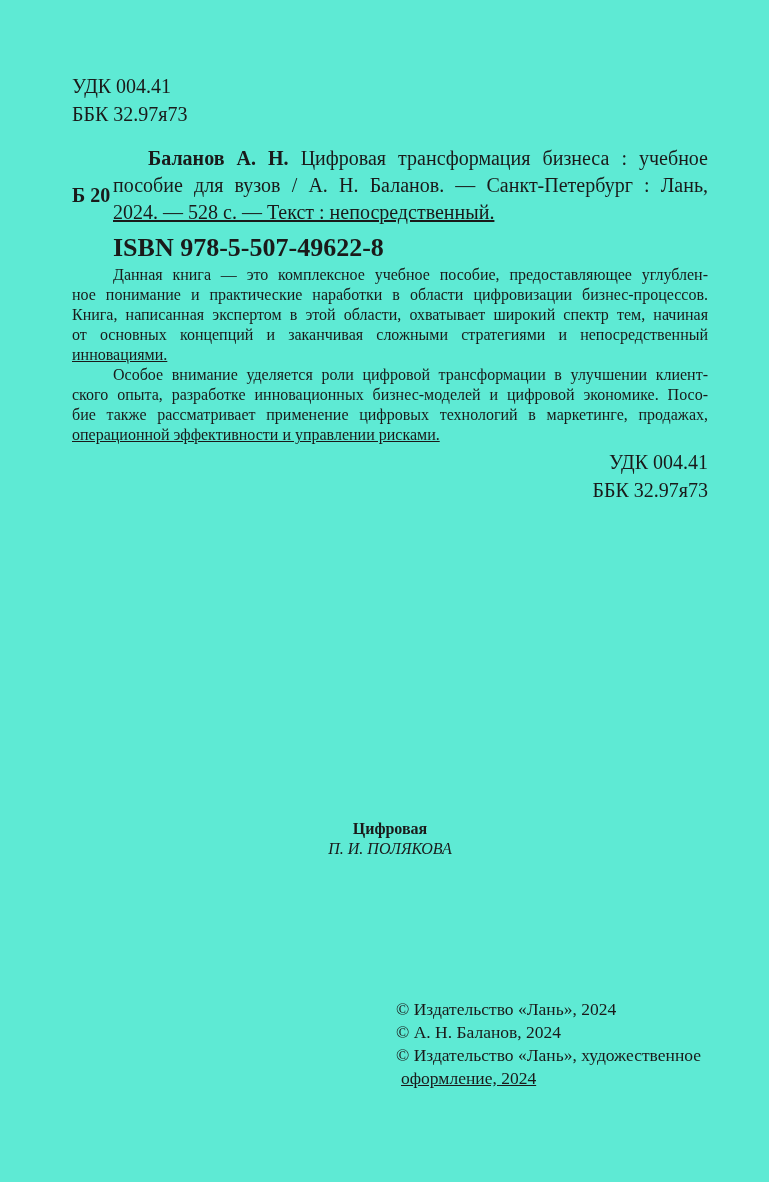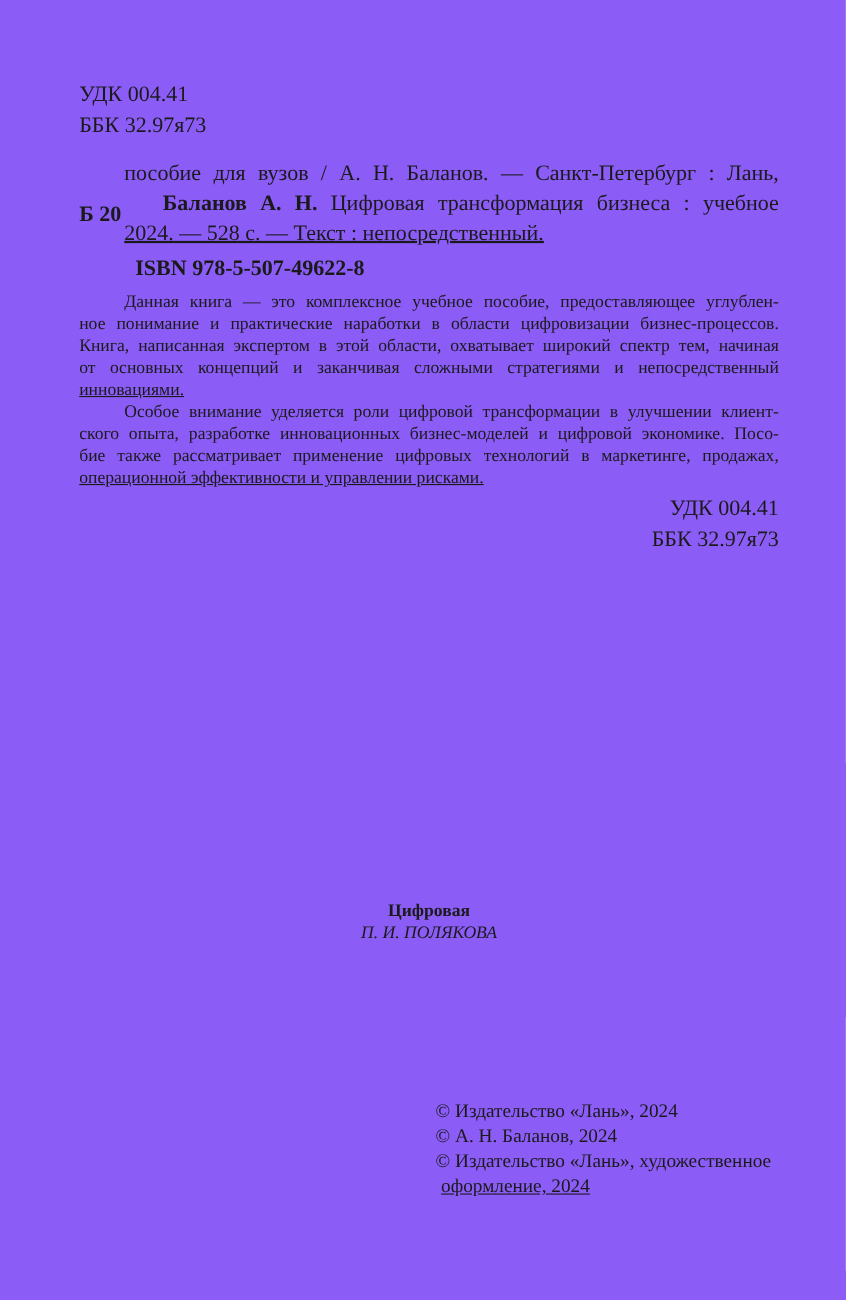--- a/index.html
+++ b/index.html
@@ -1,42 +1,42 @@
 <!DOCTYPE html>
 <html><head>
 <meta charset="utf-8">
 <style>
   html, body { margin: 0; padding: 0; background: #ffffff; }
   .page {
     position: relative;
     width: 769px;
     height: 1182px;
-    background: #8b5cf6;
+    background: #5eead4;
     color: #1a1a1a;
     font-family: "Liberation Serif", "DejaVu Serif", serif;
     overflow: hidden;
   }
   
   .udk-top {
     position: absolute; left: 72px; top: 72px;
     font-size: 20px; line-height: 28px;
   }
   
   .bib {
     position: absolute; left: 72px; top: 145px; width: 636px;
     font-size: 20px; line-height: 27px;
   }
   .bib-index { position: absolute; left: 0; top: 0; font-weight: bold; margin-top: 37px; }
   .bib-lines { margin-left: 41px; }
   .bib-l1 { text-indent: 35px; }
   .jline { text-align: justify; text-align-last: justify; }
   .jline.lastline { text-align-last: left; text-decoration: underline; }
   .isbn {
-    position: absolute; left: 123px; top: 233px;
-    font-size: 20px; font-weight: bold;
+    position: absolute; left: 113px; top: 233px;
+    font-size: 26px; font-weight: bold;
   }
   
   .annotation {
     position: absolute; left: 72px; top: 265px; width: 636px;
     font-size: 16px; line-height: 20px;
   }
   .para .jline.first { text-indent: 41px; }
   
   .udk-bottom {
     position: absolute; right: 61px; top: 448px;
@@ -63,22 +63,22 @@
 <div class="page">
 
   <div class="udk-top">
     <div>УДК 004.41</div>
     <div>ББК 32.97я73</div>
   </div>
 
   <div class="bib">
     <span class="bib-index">Б 20</span>
     <div class="bib-lines">
+      <div class="jline bib-l1"><b>Баланов А. Н.</b><span> Цифровая трансформация бизнеса : учебное</span></div>
       <div class="jline">пособие для вузов / А. Н. Баланов. — Санкт-Петербург : Лань,</div>
-      <div class="jline bib-l1"><b>Баланов А. Н.</b><span> Цифровая трансформация бизнеса : учебное</span></div>
       <div class="jline lastline">2024. — 528 с. — Текст : непосредственный.</div>
     </div>
   </div>
 
   <div class="isbn">ISBN 978-5-507-49622-8</div>
 
   <div class="annotation">
     <div class="para">
         <div class="jline first">Данная книга — это комплексное учебное пособие, предоставляющее углублен-</div>
         <div class="jline">ное понимание и практические наработки в области цифровизации бизнес-процессов.</div>

